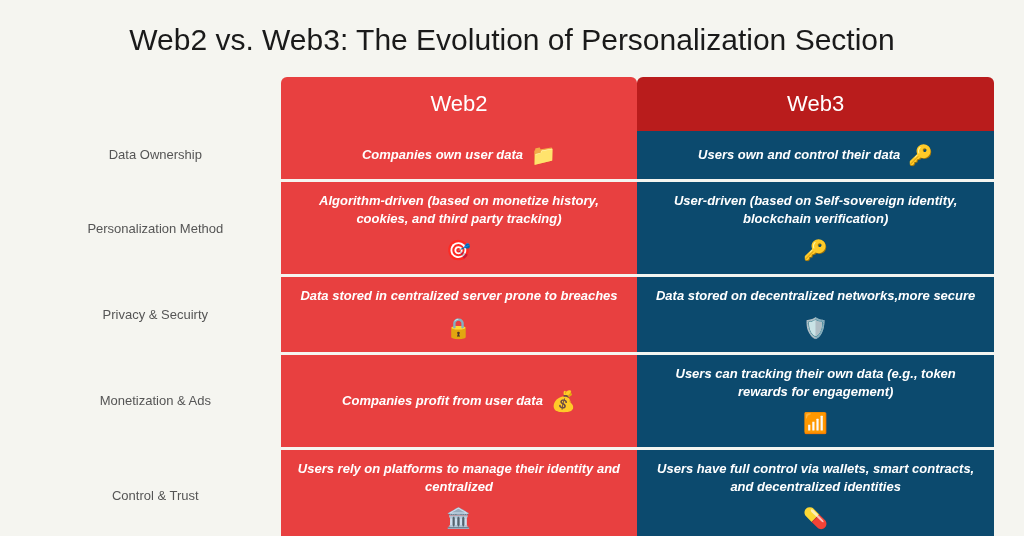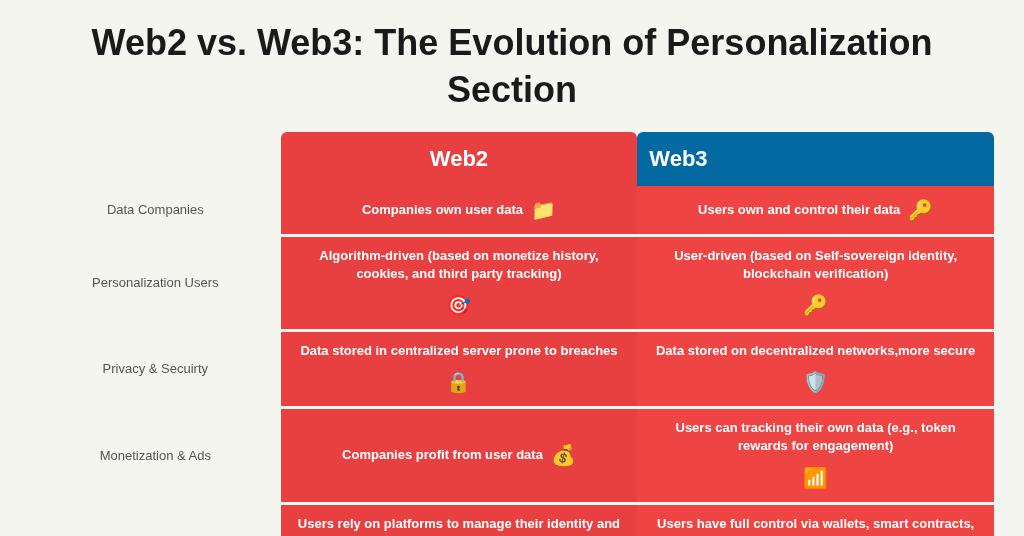--- a/index.html
+++ b/index.html
@@ -9,56 +9,56 @@
       width: 1024px;
       min-height: 536px;
       overflow: hidden;
     }
     .page-wrapper {
       width: 1024px;
       padding: 20px 30px 10px 30px;
     }
     .main-title {
       text-align: center;
-      font-size: 36px;
-      font-weight: bold;
+      font-size: 30px;
+      font-weight: normal;
       color: #1a1a1a;
       margin-bottom: 18px;
       line-height: 1.3;
     }
     .table-container {
       width: 100%;
       border-collapse: collapse;
     }
     .table-container table {
       width: 100%;
       border-collapse: separate;
       border-spacing: 0;
     }
     
     .header-row th {
-      padding: 14px 12px;
+      padding: 14px 36px;
       font-size: 22px;
-      font-weight: bold;
+      font-weight: normal;
       color: #fff;
     }
     .header-empty {
       background-color: #f5f5f0;
       width: 26%;
     }
     .header-web2 {
       background-color: #e84040;
       width: 37%;
       text-align: center;
       border-radius: 6px 6px 0 0;
     }
     .header-web3 {
-      background-color: #0369a1;
+      background-color: #b91c1c;
       width: 37%;
-      text-align: left;
+      text-align: center;
       border-radius: 6px 6px 0 0;
     }
     
     .data-row td {
       vertical-align: middle;
       padding: 10px 16px;
       font-size: 13px;
       line-height: 1.4;
     }
     .data-row:not(:last-child) td {
@@ -71,38 +71,39 @@
       font-size: 13px;
       font-weight: 500;
     }
     .web2-cell {
       background-color: #e84040;
       color: #fff;
       font-weight: bold;
       text-align: center;
     }
     .web3-cell {
-      background-color: #ef4444;
+      background-color: #0c4a6e;
       color: #fff;
       font-weight: bold;
       text-align: center;
     }
     .cell-content {
       display: flex;
       align-items: center;
       justify-content: center;
       gap: 8px;
       flex-wrap: wrap;
     }
     .cell-icon {
       font-size: 20px;
       flex-shrink: 0;
     }
     .cell-text {
       text-align: center;
+      font-style: italic;
     }
     
     .data-row td.web2-cell, .data-row td.web3-cell {
       border-bottom: 3px solid #f5f5f0;
     }
     .data-row:last-child td.web2-cell,
     .data-row:last-child td.web3-cell {
       border-bottom: none;
     }
   </style>
@@ -116,36 +117,36 @@
     <table>
       <thead>
         <tr class="header-row">
           <th class="header-empty"></th>
           <th class="header-web2">Web2</th>
           <th class="header-web3">Web3</th>
         </tr>
       </thead>
       <tbody id="table-body">
       <tr class="data-row">
-            <td class="label-cell">Data Companies</td>
+            <td class="label-cell">Data Ownership</td>
             <td class="web2-cell">
               <div class="cell-content">
     <span class="cell-text">Companies own user data</span>
     <span class="cell-icon">📁</span>
   </div>
             </td>
             <td class="web3-cell">
               <div class="cell-content">
     <span class="cell-text">Users own and control their data</span>
     <span class="cell-icon">🔑</span>
   </div>
             </td>
           </tr>
           <tr class="data-row">
-            <td class="label-cell">Personalization Users</td>
+            <td class="label-cell">Personalization Method</td>
             <td class="web2-cell">
               <div class="cell-content">
     <span class="cell-text">Algorithm-driven (based on monetize history, cookies, and third party tracking)</span>
     <span class="cell-icon">🎯</span>
   </div>
             </td>
             <td class="web3-cell">
               <div class="cell-content">
     <span class="cell-text">User-driven (based on Self-sovereign identity, blockchain verification)</span>
     <span class="cell-icon">🔑</span>

